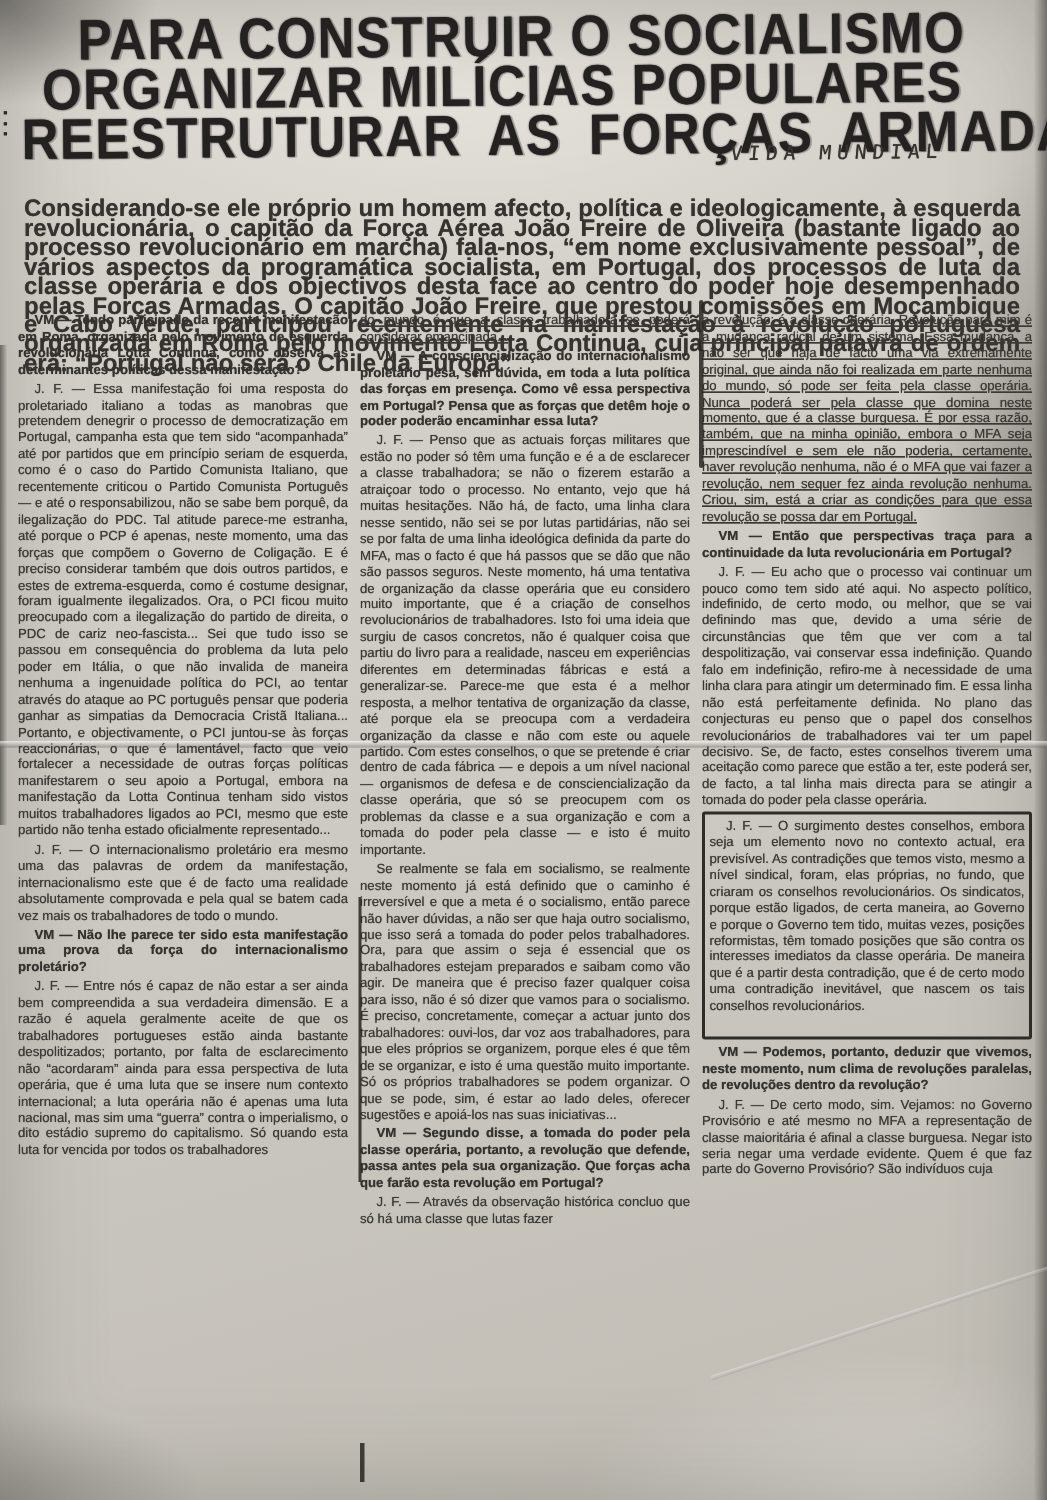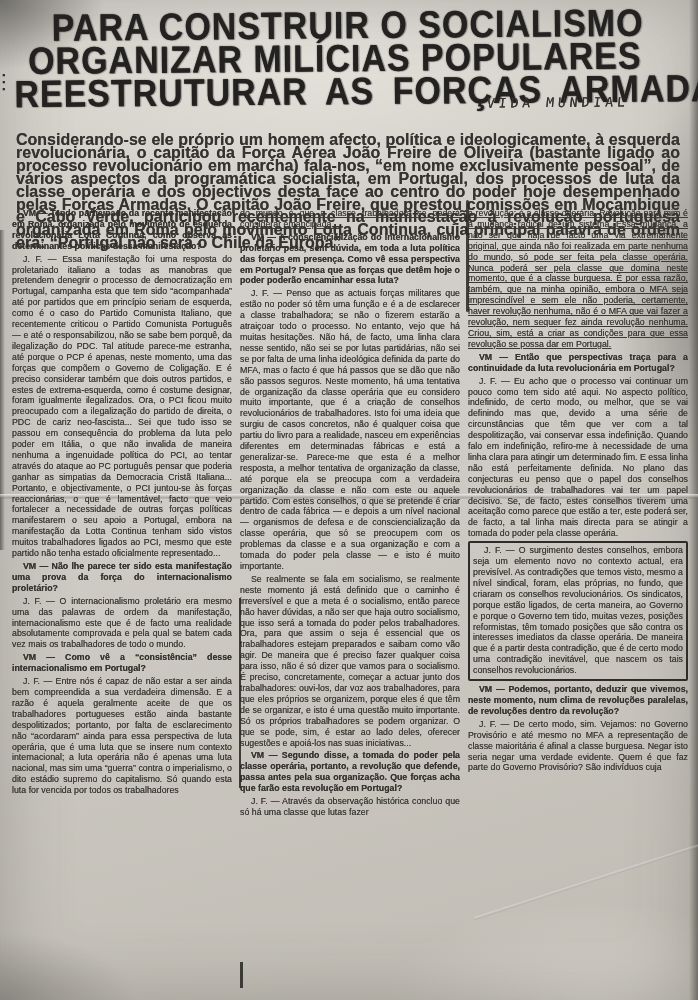--- a/index.html
+++ b/index.html
@@ -54,21 +54,21 @@
 
   
   .cols{position:absolute;top:208px;left:12px;width:676px;height:786px;
       display:flex;gap:8px;}
   .col{flex:1 1 0;height:786px;overflow:hidden;
       font-size:8.8px;line-height:10.9px;
       color:#3a3935;text-shadow:0 0 .55px rgba(58,57,53,.8);}
   .blk{margin:0 0 2px;text-indent:11px;text-align:justify;}
   .blk.cont{text-indent:0;text-decoration:underline;}
   .blk.q{font-weight:bold;color:#33322e;}
-  .blk.boxed{border:2px solid #2d2c29;border-radius:2px;padding:2px 3px 3px;
+  .blk.boxed{border:2px solid #2d2c29;border-radius:2px;padding:2px 3px 15px;
       margin:2px 0 3px;}
   .u{text-underline-offset:1.5px;
       text-decoration-color:rgba(45,44,41,.9);}
 
   
   .ink{position:absolute;background:#26251f;opacity:.85;}
   .ink-col3{left:466px;top:200px;width:3px;height:112px;border-radius:2px;}
   .ink-col2a{left:239px;top:598px;width:2px;height:190px;}
   .ink-col2b{left:240px;top:962px;width:3px;height:26px;}
 </style>
@@ -91,23 +91,22 @@
   </div>
 
   <div class="annotation">VIDA MUNDIAL</div>
 
   <p class="intro">Considerando-se ele próprio um homem afecto, política e ideologicamente, à esquerda revolucionária, o capitão da Força Aérea João Freire de Oliveira (bastante ligado ao processo revolucionário em marcha) fala-nos, “em nome exclusivamente pessoal”, de vários aspectos da programática socialista, em Portugal, dos processos de luta da classe operária e dos objectivos desta face ao centro do poder hoje desempenhado pelas Forças Armadas. O capitão João Freire, que prestou comissões em Moçambique e Cabo Verde, participou recentemente na manifestação à revolução portuguesa organizada em Roma pelo movimento Lotta Continua, cuja principal palavra de ordem era: “Portugal não será o Chile da Europa”</p>
 
   <div class="cols">
     <div class="col">
         <p class="blk q"><span>VM — Tendo participado da recente manifestação em Roma, organizada pelo movimento de esquerda revolucionária Lotta Continua, como observa as determinantes políticas dessa manifestação?</span></p>
         <p class="blk a"><span>J. F. — Essa manifestação foi uma resposta do proletariado italiano a todas as manobras que pretendem denegrir o processo de democratização em Portugal, campanha esta que tem sido “acompanhada” até por partidos que em princípio seriam de esquerda, como é o caso do Partido Comunista Italiano, que recentemente criticou o Partido Comunista Português — e até o responsabilizou, não se sabe bem porquê, da ilegalização do PDC. Tal atitude parece-me estranha, até porque o PCP é apenas, neste momento, uma das forças que compõem o Governo de Coligação. E é preciso considerar também que dois outros partidos, e estes de extrema-esquerda, como é costume designar, foram igualmente ilegalizados. Ora, o PCI ficou muito preocupado com a ilegalização do partido de direita, o PDC de cariz neo-fascista... Sei que tudo isso se passou em consequência do problema da luta pelo poder em Itália, o que não invalida de maneira nenhuma a ingenuidade política do PCI, ao tentar através do ataque ao PC português pensar que poderia ganhar as simpatias da Democracia Cristã Italiana... Portanto, e objectivamente, o PCI juntou-se às forças reaccionárias, o que é lamentável, facto que veio fortalecer a necessidade de outras forças políticas manifestarem o seu apoio a Portugal, embora na manifestação da Lotta Continua tenham sido vistos muitos trabalhadores ligados ao PCI, mesmo que este partido não tenha estado oficialmente representado...</span></p>
+        <p class="blk a"><span>J. F. — O internacionalismo proletário era mesmo uma das palavras de ordem da manifestação, internacionalismo este que é de facto uma realidade absolutamente comprovada e pela qual se batem cada vez mais os trabalhadores de todo o mundo.</span></p>
         <p class="blk q"><span>VM — Não lhe parece ter sido esta manifestação uma prova da força do internacionalismo proletário?</span></p>
-        <p class="blk a"><span>J. F. — O internacionalismo proletário era mesmo uma das palavras de ordem da manifestação, internacionalismo este que é de facto uma realidade absolutamente comprovada e pela qual se batem cada vez mais os trabalhadores de todo o mundo.</span></p>
-        <p class="blk q"><span>VM — Como vê a “consistência” desse internacionalismo em Portugal?</span></p>
         <p class="blk a"><span>J. F. — Entre nós é capaz de não estar a ser ainda bem compreendida a sua verdadeira dimensão. E a razão é aquela geralmente aceite de que os trabalhadores portugueses estão ainda bastante despolitizados; portanto, por falta de esclarecimento não “acordaram” ainda para essa perspectiva de luta operária, que é uma luta que se insere num contexto internacional; </span><span class="u">a luta operária não é apenas uma luta nacional, mas sim uma “guerra” contra o imperialismo,</span><span> o dito estádio supremo do capitalismo. Só quando esta luta for vencida por todos os trabalhadores</span></p>
       </div>
     <div class="col">
         <p class="blk cont"><span>do mundo é que a classe trabalhadora se poderá considerar emancipada...</span></p>
         <p class="blk q"><span>VM — A consciencialização do internacionalismo proletário pesa, sem dúvida, em toda a luta política das forças em presença. Como vê essa perspectiva em Portugal? Pensa que as forças que detêm hoje o poder poderão encaminhar essa luta?</span></p>
         <p class="blk a"><span>J. F. — Penso que as actuais forças militares que estão no poder só têm uma função e é a de esclarecer a classe trabalhadora; se não o fizerem estarão a atraiçoar todo o processo. No entanto, vejo que há muitas hesitações. Não há, de facto, uma linha clara nesse sentido, não sei se por lutas partidárias, não sei se por falta de uma linha ideológica definida da parte do MFA, mas o facto é que há passos que se dão que não são passos seguros. Neste momento, há </span><span class="u">uma tentativa de organização da classe operária que eu considero muito importante, que é a criação de conselhos revolucionários de trabalhadores.</span><span> Isto foi uma ideia que surgiu de casos concretos, não é qualquer coisa que partiu do livro para a realidade, nasceu em experiências diferentes em determinadas fábricas e está a generalizar-se. Parece-me que esta é a melhor resposta, a melhor tentativa de organização da classe, até porque ela se preocupa com a verdadeira organização da classe e não com este ou aquele partido. Com estes conselhos, o que se pretende é criar dentro de cada fábrica — e depois a um nível nacional — organismos de defesa e de consciencialização da classe operária, que só se preocupem com os problemas da classe e a sua organização e com a tomada do poder pela classe — e isto é muito importante.</span></p>
         <p class="blk a"><span>Se realmente se fala em socialismo, se realmente neste momento já está definido que o caminho é irreversível e que a meta é o socialismo, então parece não haver dúvidas, a não ser que haja outro socialismo, que isso será a tomada do poder pelos trabalhadores. Ora, para que assim o seja é essencial que os trabalhadores estejam preparados e saibam como vão agir. De maneira que é preciso fazer qualquer coisa para isso, não é só dizer que vamos para o socialismo. </span><span class="u">É preciso, concretamente, começar a actuar junto dos trabalhadores: ouvi-los, dar voz aos trabalhadores, para que eles próprios se organizem,</span><span> porque eles é que têm de se organizar, e isto é uma questão muito importante. </span><span class="u">Só os próprios trabalhadores se podem organizar.</span><span> O que se pode, sim, é estar ao lado deles, oferecer sugestões e apoiá-los nas suas iniciativas...</span></p>
         <p class="blk q"><span>VM — Segundo disse, a tomada do poder pela classe operária, portanto, a revolução que defende, passa antes pela sua organização. Que forças acha que farão esta revolução em Portugal?</span></p>
         <p class="blk a"><span>J. F. — Através da observação histórica concluo que só há uma classe que lutas fazer</span></p>
       </div>

